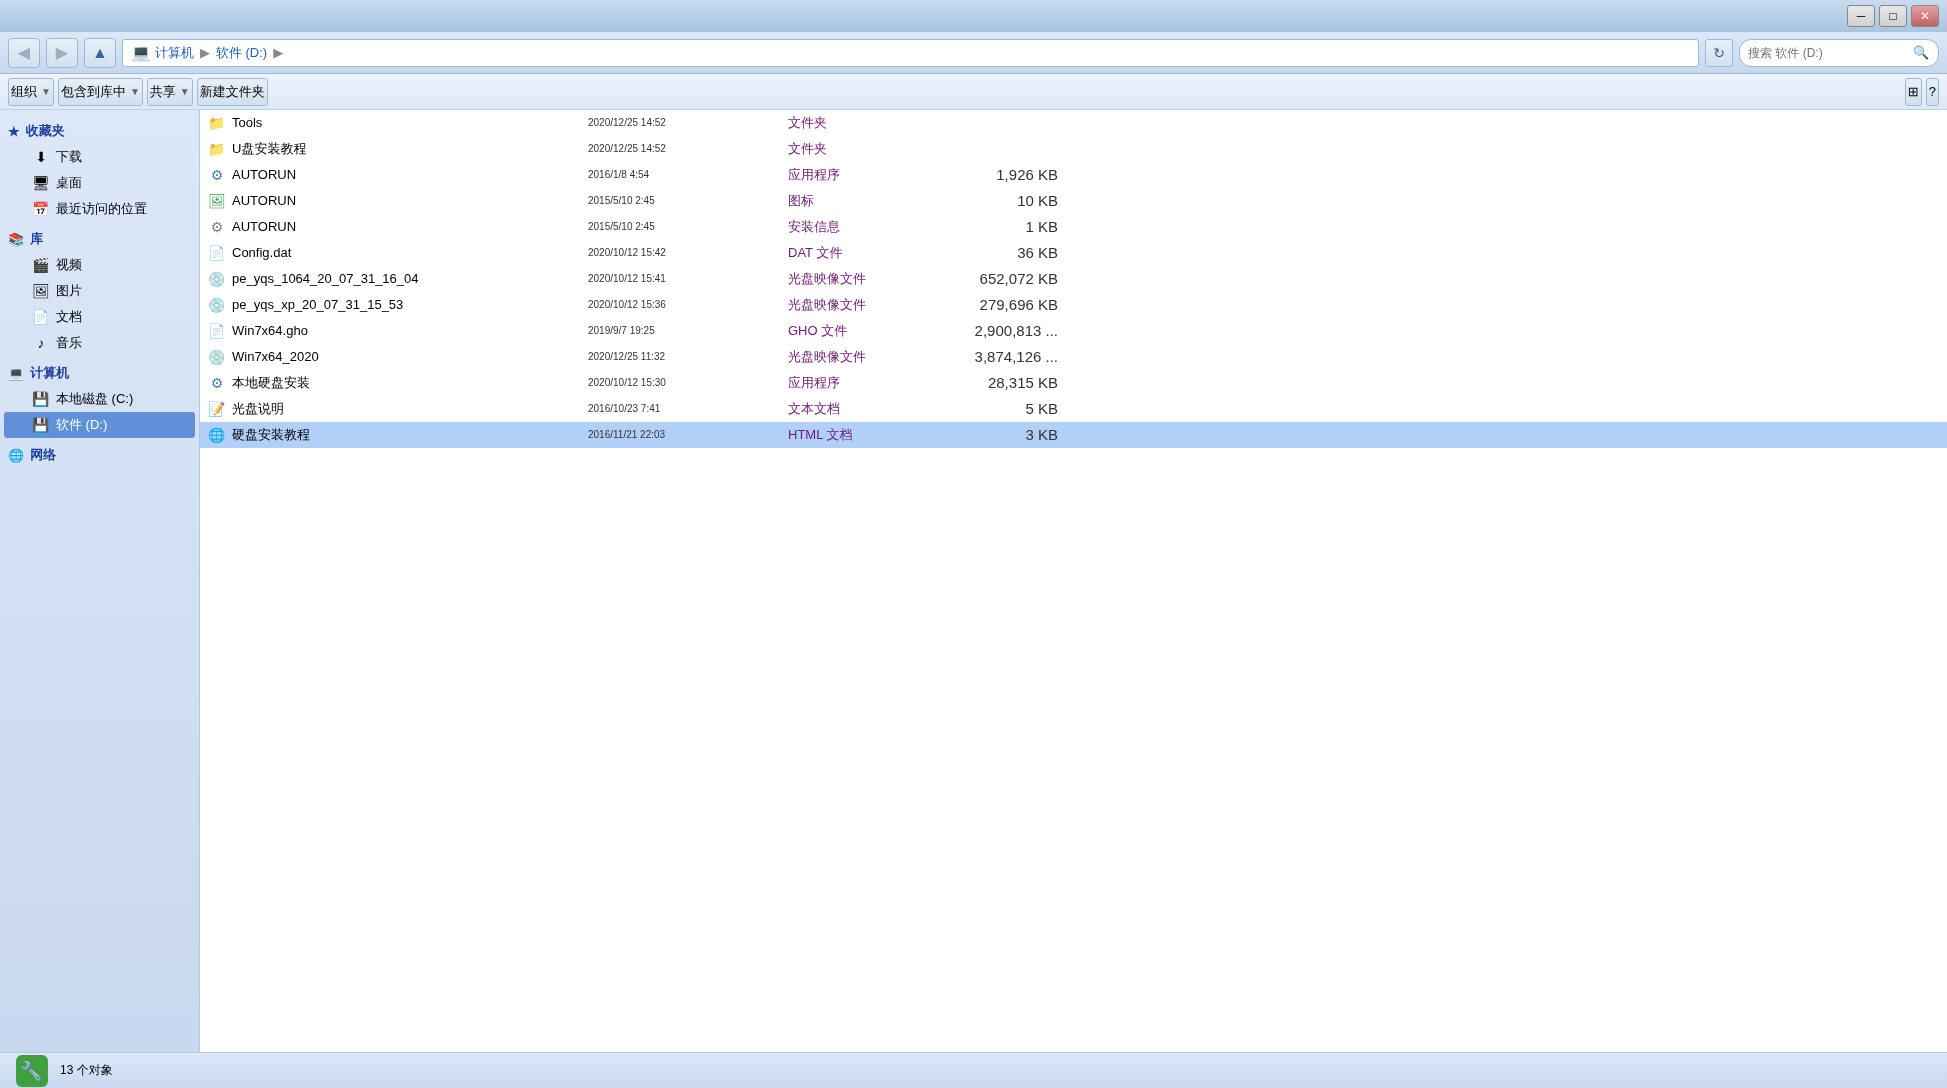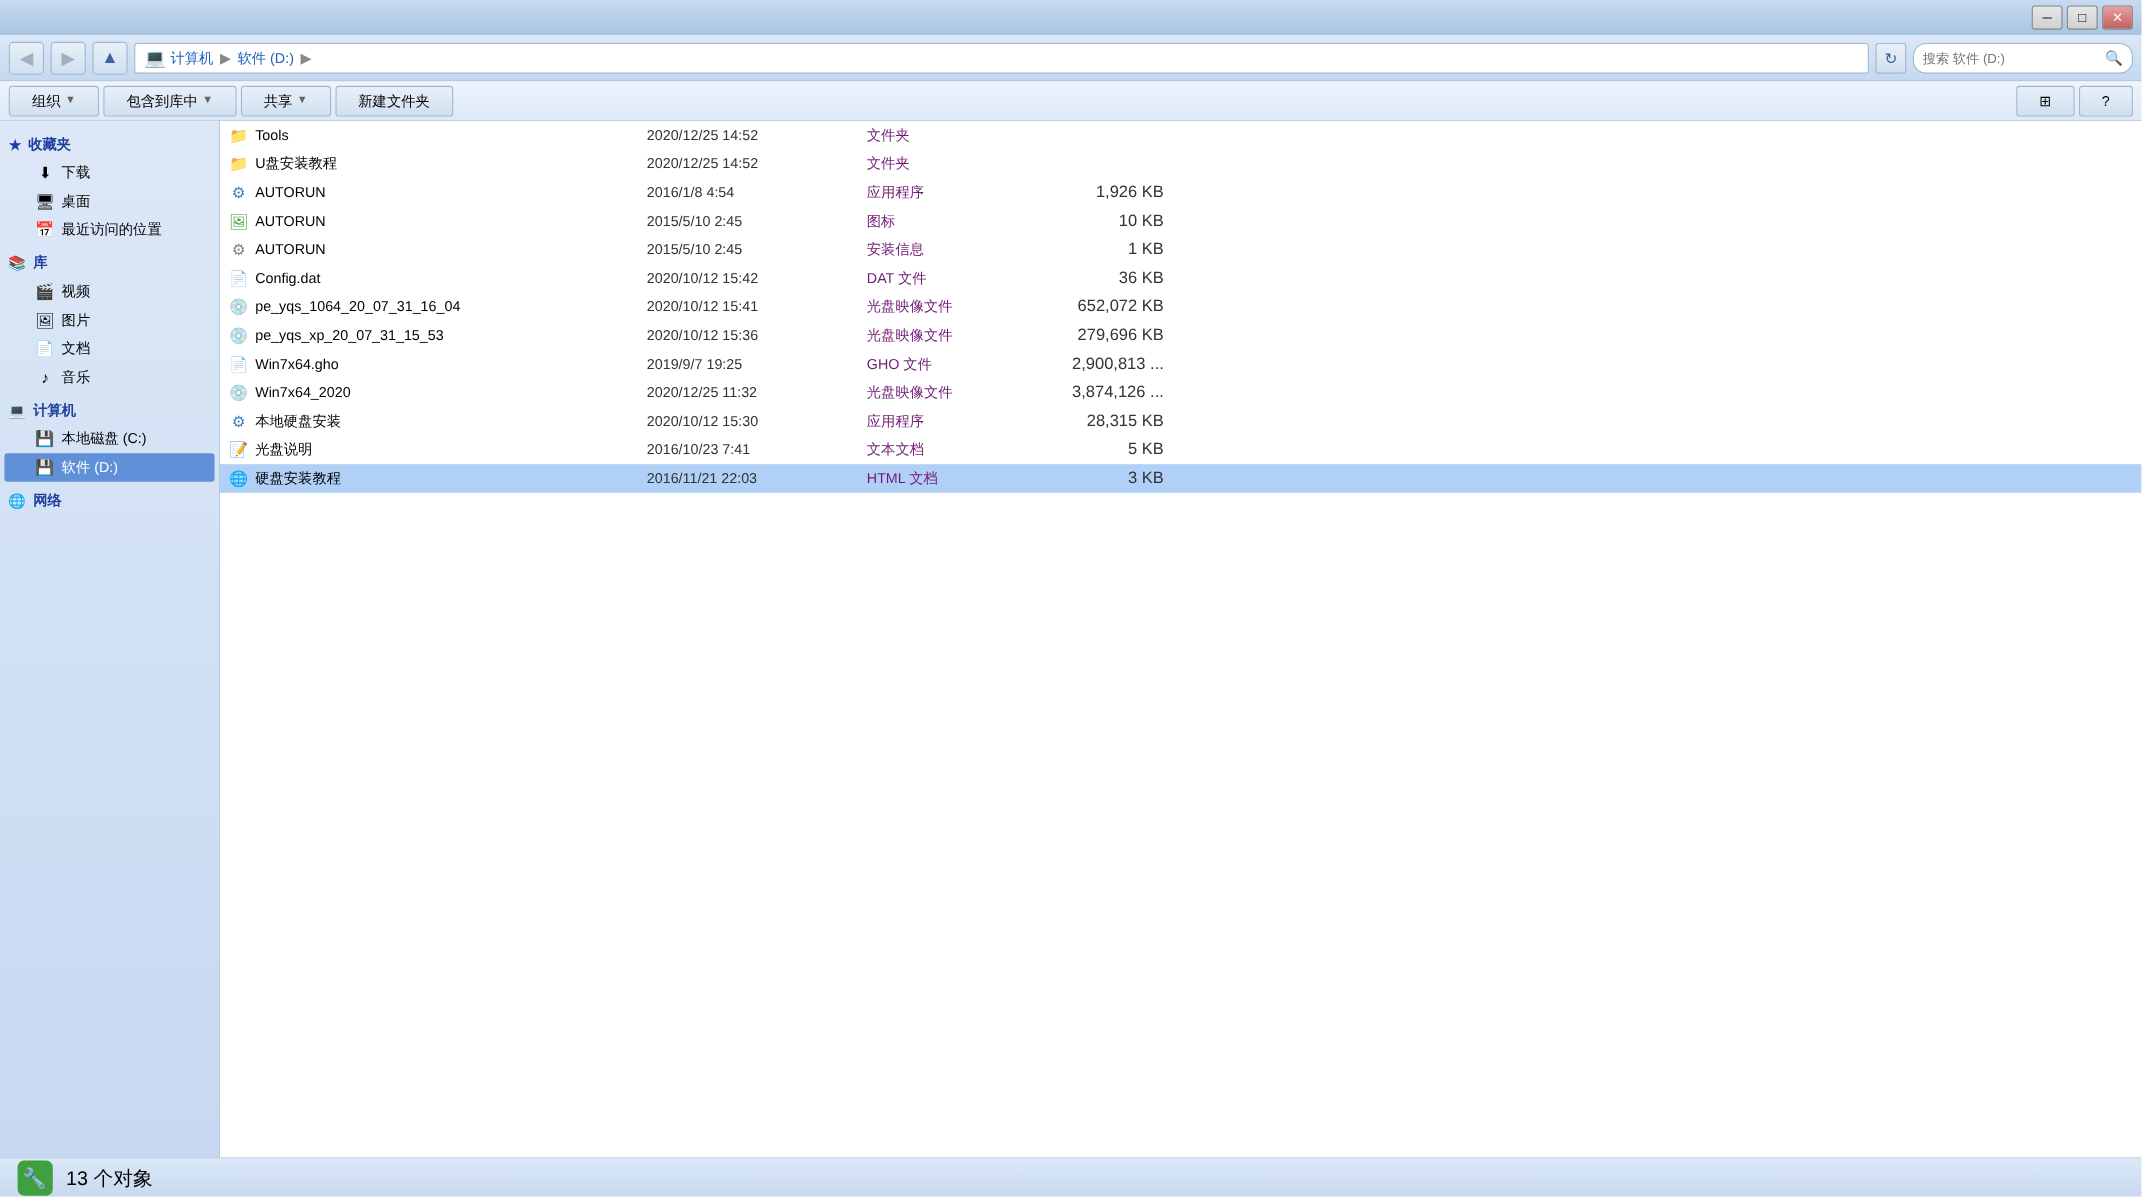--- a/index.html
+++ b/index.html
@@ -118,21 +118,21 @@
       height: 36px;
       background: linear-gradient(to bottom, #eef4fc 0%, #dce8f8 100%);
       display: flex;
       align-items: center;
       padding: 0 8px;
       gap: 4px;
       border-bottom: 1px solid #c0d0e0;
     }
     .tool-btn {
       height: 28px;
-      padding: 0 20px;
+      padding: 0 2px;
       border: 1px solid #a0b8d0;
       background: linear-gradient(to bottom, #e8f0f8, #d0e0f0);
       border-radius: 3px;
       cursor: pointer;
       display: flex;
       align-items: center;
       gap: 4px;
       font-size: 13px;
       color: #000;
     }
@@ -240,21 +240,21 @@
     .file-icon {
       width: 18px;
       height: 18px;
       display: flex;
       align-items: center;
       justify-content: center;
       font-size: 14px;
       flex-shrink: 0;
     }
     .file-name-text { font-size: 13px; }
-    .file-date { width: 200px; font-size: 13px; color: #333; }
+    .file-date { width: 200px; font-size: 10px; color: #333; }
     .file-type { width: 150px; font-size: 13px; color: #701a75; }
     .file-size { width: 120px; font-size: 15px; color: #333; text-align: right; }
 
     
     .status-bar {
       height: 36px;
       background: linear-gradient(to bottom, #dce8f8, #c8d8f0);
       border-top: 1px solid #b0c8e0;
       display: flex;
       align-items: center;
@@ -265,21 +265,21 @@
       width: 32px;
       height: 32px;
       background: #40a040;
       border-radius: 6px;
       display: flex;
       align-items: center;
       justify-content: center;
       color: white;
       font-size: 18px;
     }
-    .status-text { font-size: 18px; color: #000; text-align: right; }
+    .status-text { font-size: 12px; color: #000; text-align: right; }
 
     
     .file-area::-webkit-scrollbar { width: 12px; }
     .file-area::-webkit-scrollbar-track { background: #e8f0f8; }
     .file-area::-webkit-scrollbar-thumb { background: #a0b8d0; border-radius: 6px; }
   </style>
 </head>
 <body>
 
 <div class="title-bar">

